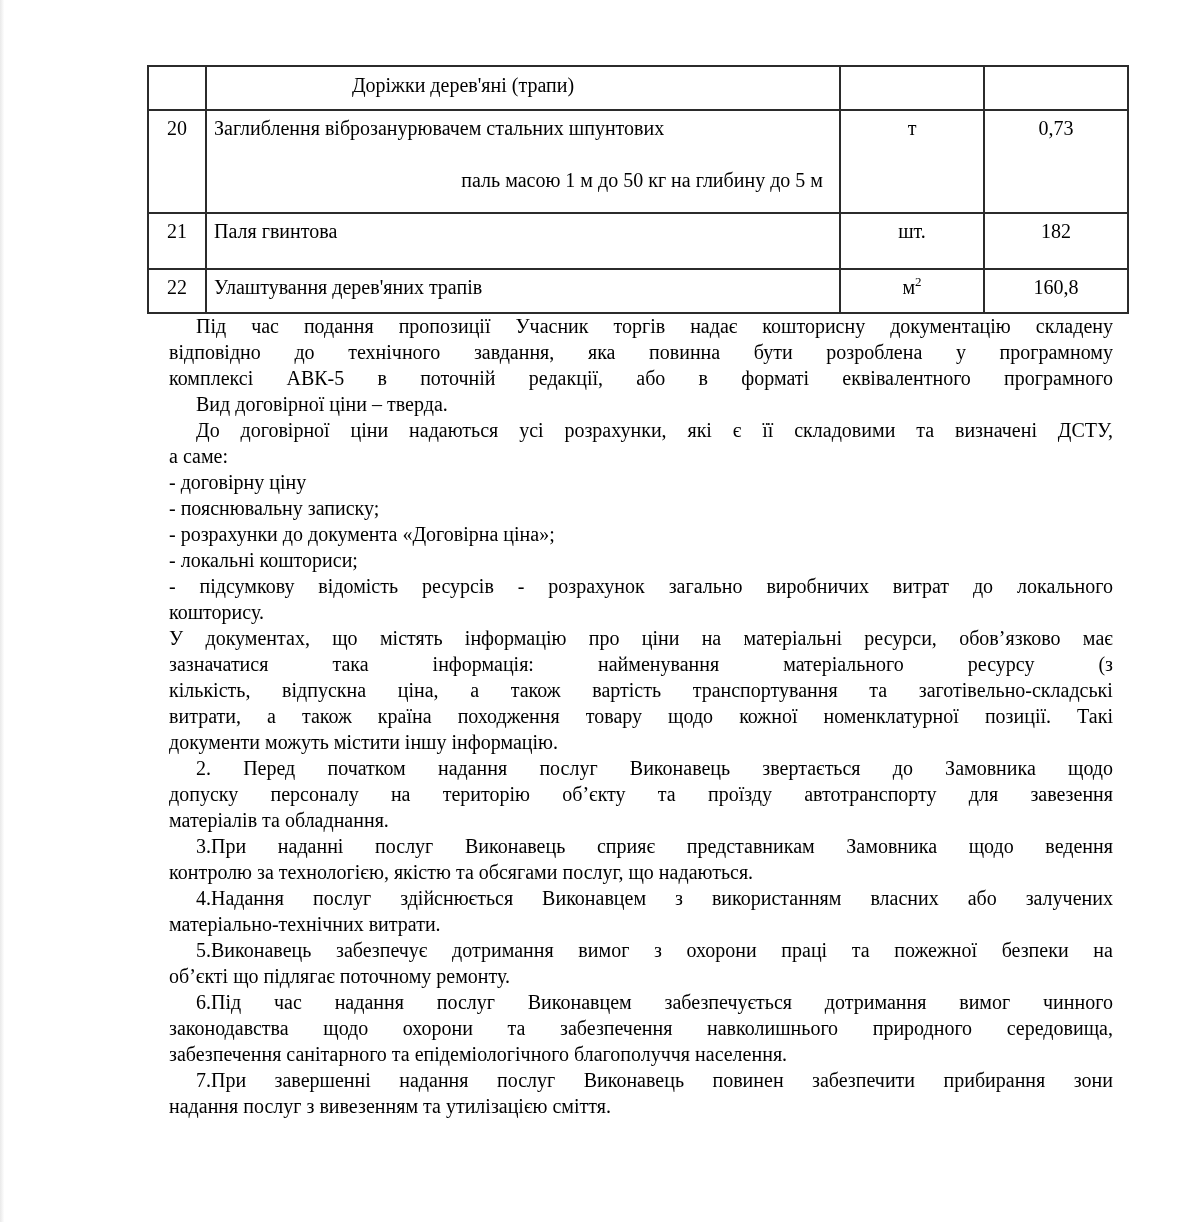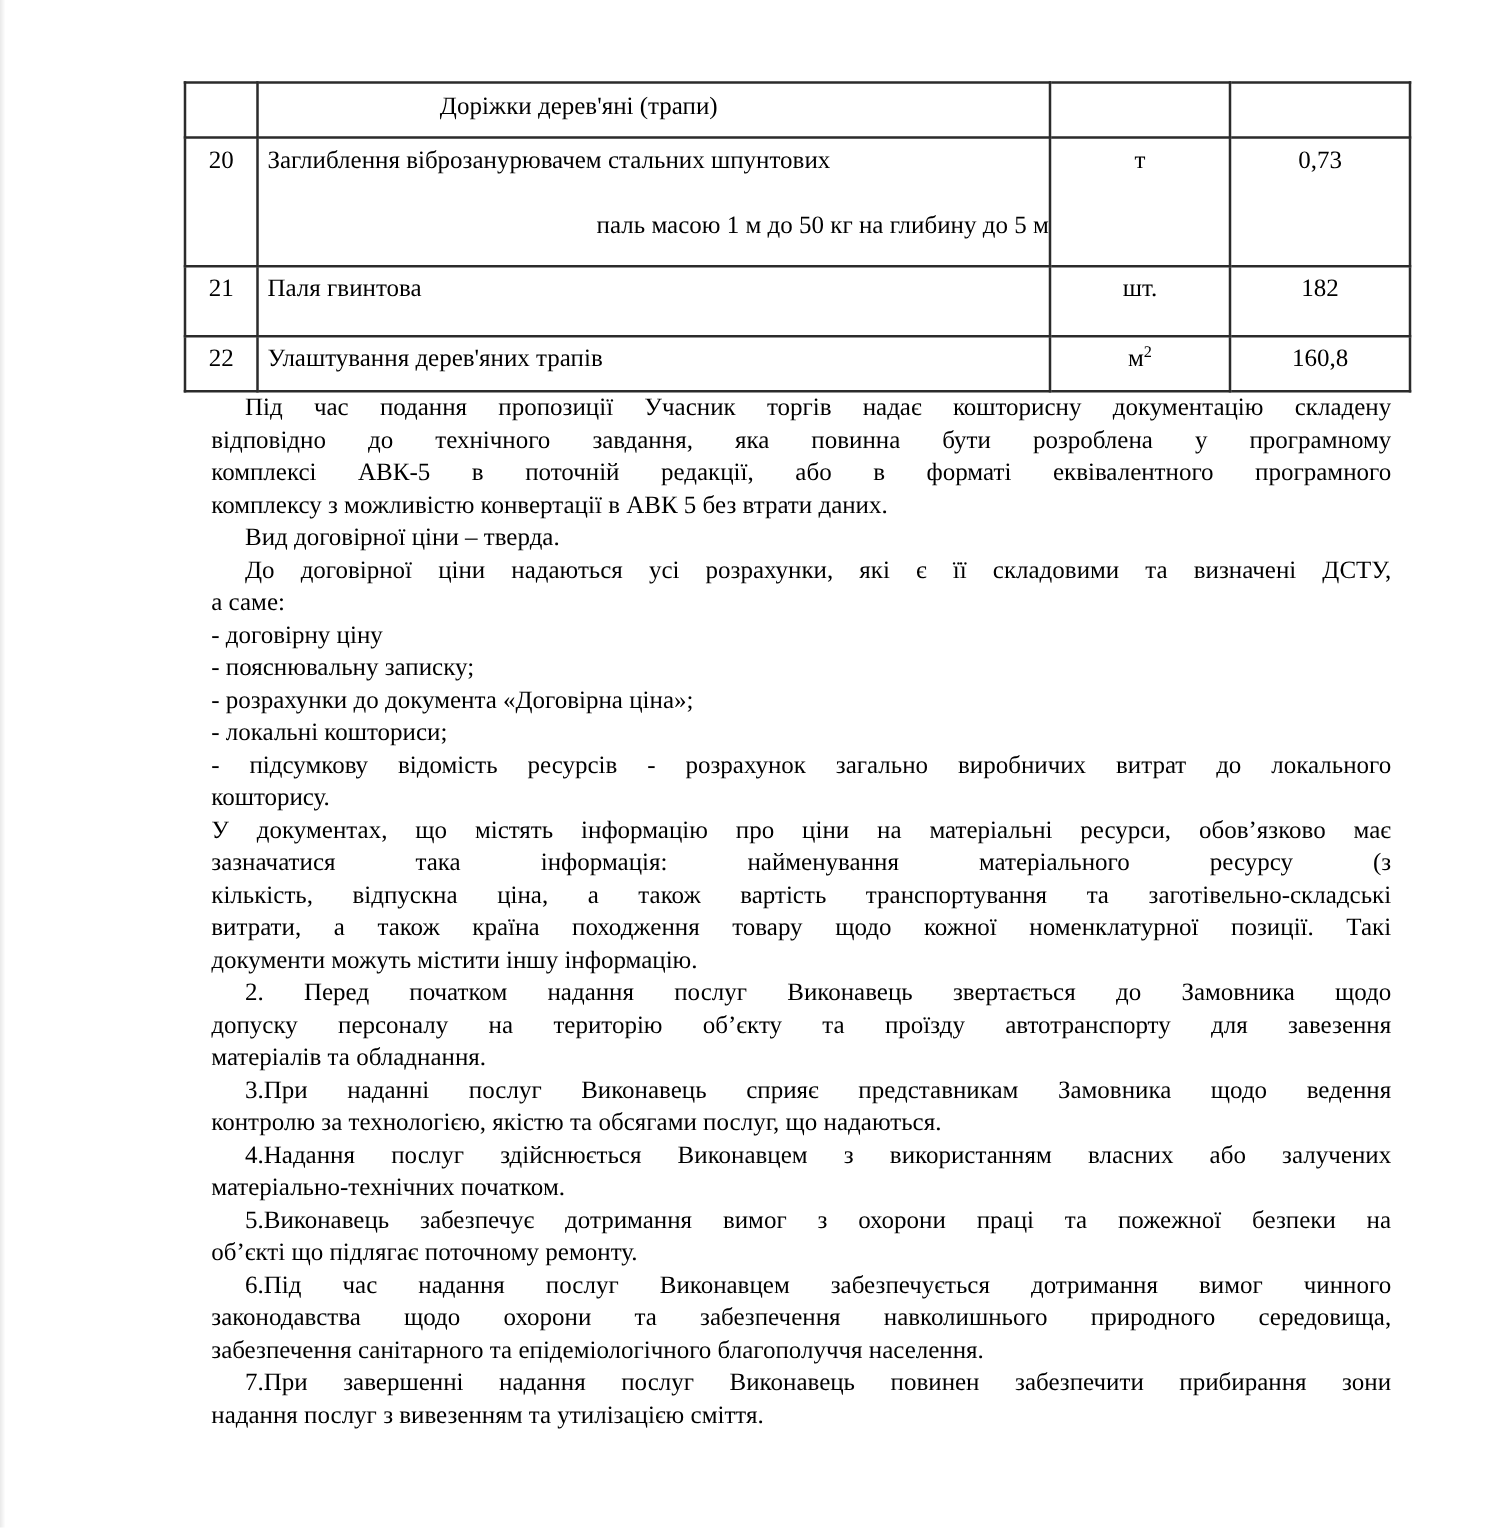--- a/index.html
+++ b/index.html
@@ -44,21 +44,21 @@
     line-height: 1.15;
     padding: 0;
     vertical-align: top;
   }
   .col-num    { width: 56px;  text-align: center; }
   .col-desc   { width: 632px; text-align: left; }
   .col-unit   { width: 142px; text-align: center; }
   .col-qty    { width: 142px; text-align: center; }
 
   .cell-pad-num  { padding: 6px 0 0 0; }
-  .cell-pad-desc { padding: 6px 0 0 7px; }
+  .cell-pad-desc { padding: 6px 16px 0 7px; }
   .cell-pad-unit { padding: 6px 0 0 0; }
 
   .row-header td { height: 42px; }
   .header-title {
     text-align: center;
     padding-top: 7px;
     padding-right: 120px;
     font-size: 20px;
   }
   .row-20 td { height: 101px; }
@@ -193,21 +193,20 @@
         <span class="w">АВК-5</span>
         <span class="w">в</span>
         <span class="w">поточній</span>
         <span class="w">редакції,</span>
         <span class="w">або</span>
         <span class="w">в</span>
         <span class="w">форматі</span>
         <span class="w">еквівалентного</span>
         <span class="w">програмного</span>
       </span>
-    <span class="ln">комплексу з можливістю конвертації в АВК 5 без втрати даних.</span>
 
     <span class="ln indent">Вид договірної ціни – тверда.</span>
 
     <span class="ln just indent">
         <span class="w">До</span>
         <span class="w">договірної</span>
         <span class="w">ціни</span>
         <span class="w">надаються</span>
         <span class="w">усі</span>
         <span class="w">розрахунки,</span>
@@ -334,21 +333,21 @@
         <span class="w">4.Надання</span>
         <span class="w">послуг</span>
         <span class="w">здійснюється</span>
         <span class="w">Виконавцем</span>
         <span class="w">з</span>
         <span class="w">використанням</span>
         <span class="w">власних</span>
         <span class="w">або</span>
         <span class="w">залучених</span>
       </span>
-    <span class="ln">матеріально-технічних початком.</span>
+    <span class="ln">матеріально-технічних витрати.</span>
 
     <span class="ln just indent">
         <span class="w">5.Виконавець</span>
         <span class="w">забезпечує</span>
         <span class="w">дотримання</span>
         <span class="w">вимог</span>
         <span class="w">з</span>
         <span class="w">охорони</span>
         <span class="w">праці</span>
         <span class="w">та</span>

